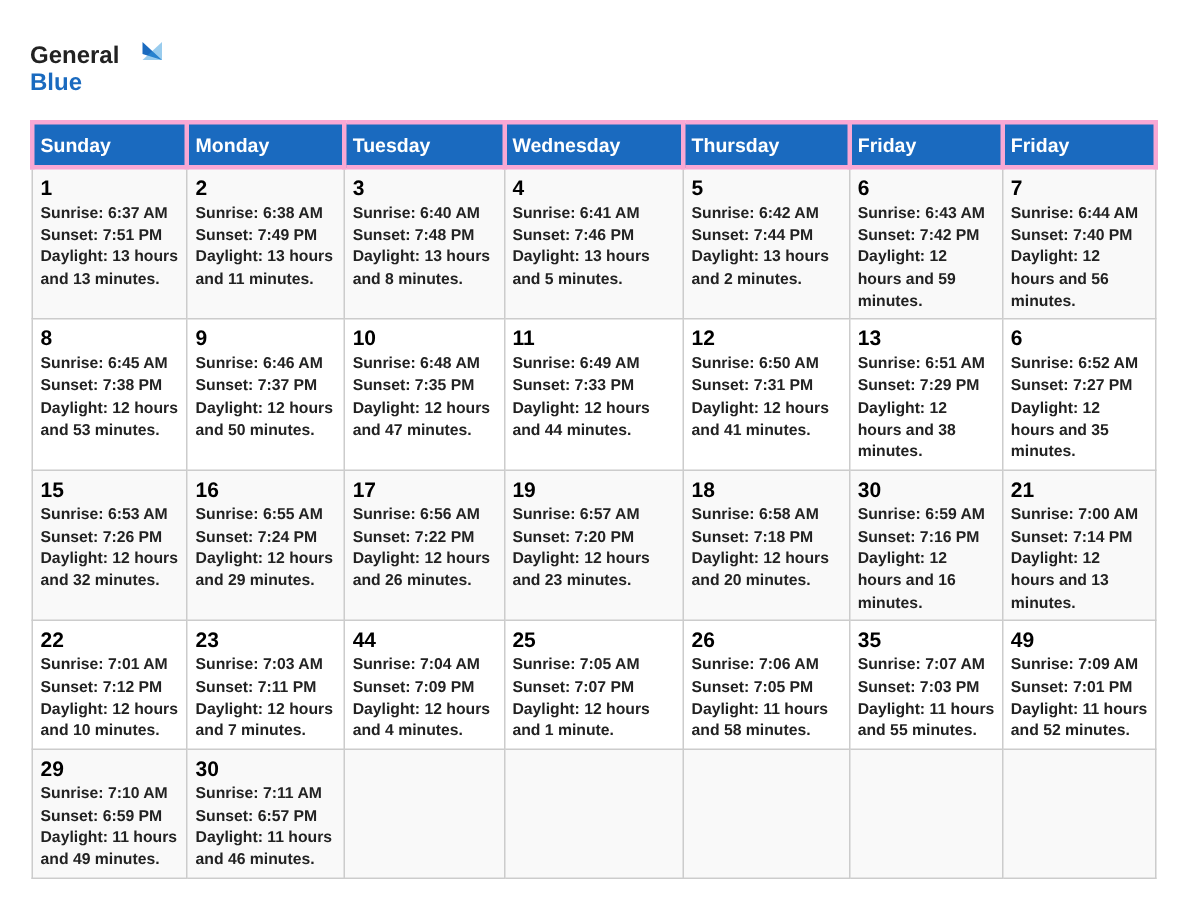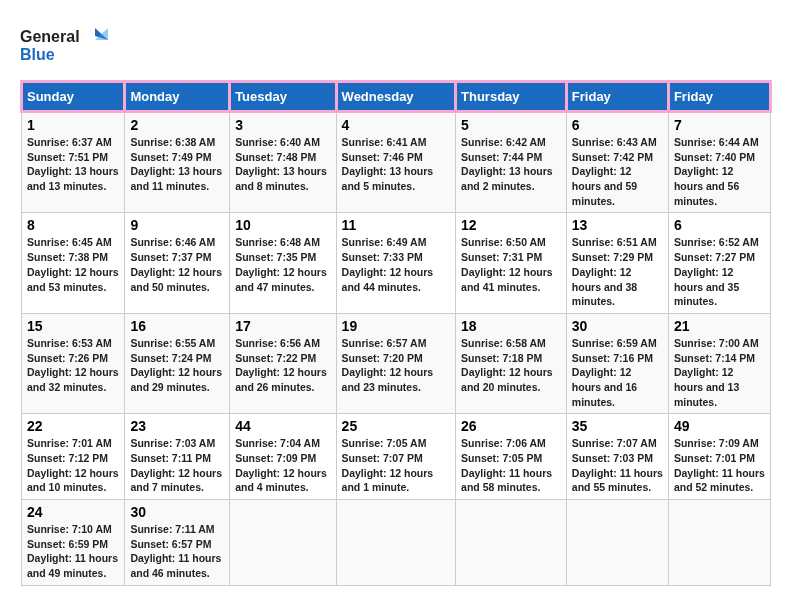--- a/index.html
+++ b/index.html
@@ -330,21 +330,21 @@
           <div class="day-number">49</div>
           <div class="day-info">
             Sunrise: 7:09 AM<br>
             Sunset: 7:01 PM<br>
             Daylight: 11 hours and 52 minutes.
           </div>
         </td>
       </tr>
       <tr>
         <td>
-          <div class="day-number">24</div>
+          <div class="day-number">29</div>
           <div class="day-info">
             Sunrise: 7:10 AM<br>
             Sunset: 6:59 PM<br>
             Daylight: 11 hours and 49 minutes.
           </div>
         </td>
         <td>
           <div class="day-number">30</div>
           <div class="day-info">
             Sunrise: 7:11 AM<br>

